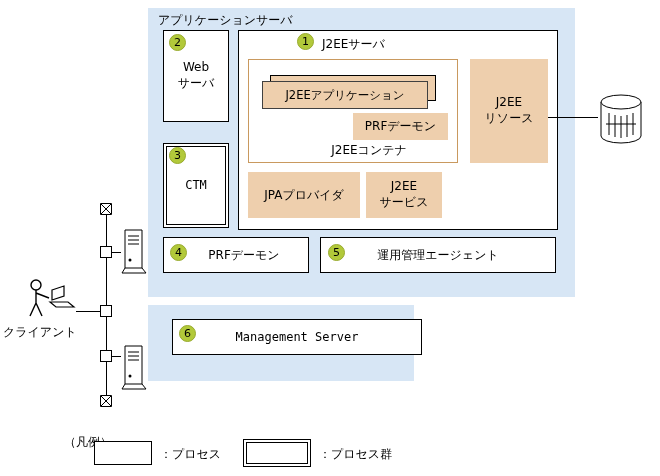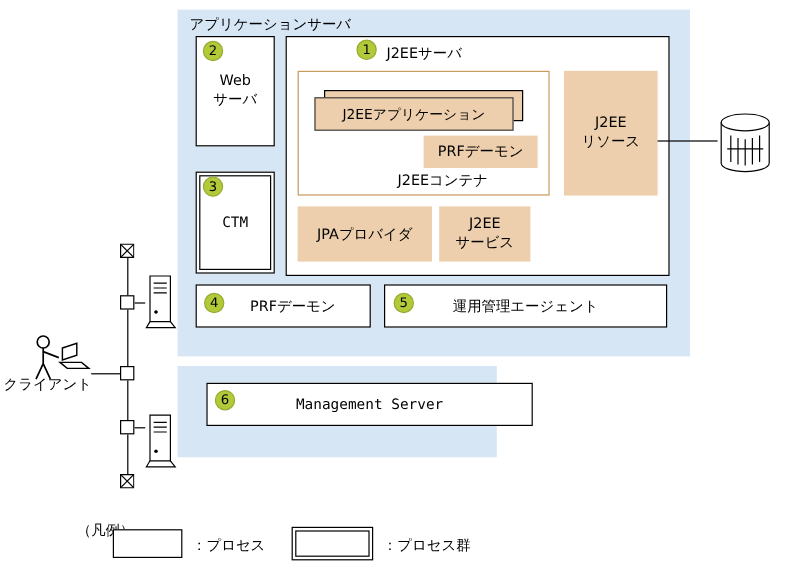--- a/index.html
+++ b/index.html
@@ -67,30 +67,30 @@
   <div class="badge" style="left:169px; top:147px;">3</div>
   <div class="abs center mono" style="left:163px; top:178px; width:66px;">CTM</div>
 
   <div class="abs wbox center" style="left:163px; top:237px; width:146px; height:36px; padding-left:16px;">PRFデーモン</div>
   <div class="badge" style="left:170px; top:244px;">4</div>
 
   <div class="abs wbox center" style="left:320px; top:237px; width:236px; height:36px;">運用管理エージェント</div>
   <div class="badge" style="left:328px; top:244px;">5</div>
 
   <div class="abs blue" style="left:148px; top:305px; width:266px; height:76px;"></div>
-  <div class="abs wbox center mono" style="left:172px; top:319px; width:272px; height:36px;">Management Server</div>
+  <div class="abs wbox center mono" style="left:172px; top:319px; width:250px; height:36px;">Management Server</div>
   <div class="badge" style="left:179px; top:325px;">6</div>
 
   <svg class="abs" style="left:22px; top:276px;" width="58" height="44" viewBox="0 0 58 44">
     <circle cx="14" cy="9" r="5" fill="none" stroke="#000" stroke-width="1.4"></circle>
     <path d="M14 14 L14 27 M14 27 L8 40 M14 27 L20 40 M14 17 L27 22" fill="none" stroke="#000" stroke-width="1.4"></path>
     <path d="M30 14 L42 10 L42 20 L30 24 Z" fill="#fff" stroke="#000" stroke-width="1.2"></path>
     <path d="M28 26 L46 26 L52 31 L34 31 Z" fill="#fff" stroke="#000" stroke-width="1.2"></path>
   </svg>
-  <div class="abs" style="left:3px; top:312px;">クライアント</div>
+  <div class="abs" style="left:3px; top:324px;">クライアント</div>
 
   <div class="vline" style="left:106px; top:209px; height:192px;"></div>
   <div class="hline" style="left:76px; top:311px; width:26px;"></div>
   <div class="hline" style="left:112px; top:252px; width:9px;"></div>
   <div class="hline" style="left:112px; top:356px; width:9px;"></div>
 
   <svg class="abs" style="left:100px; top:203px; z-index:3;" width="12" height="12" viewBox="0 0 12 12">
     <rect x="0.5" y="0.5" width="11" height="11" fill="#fff" stroke="#000"></rect>
     <line x1="1" y1="1" x2="11" y2="11" stroke="#000"></line>
       <line x1="11" y1="1" x2="1" y2="11" stroke="#000"></line>

